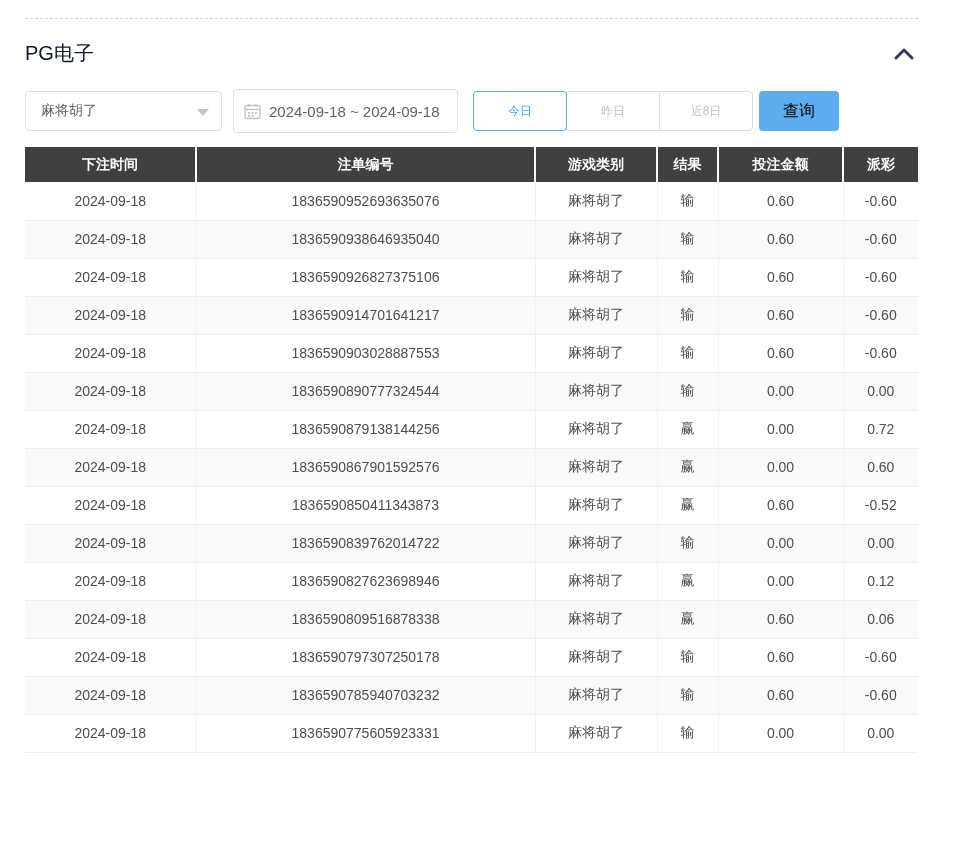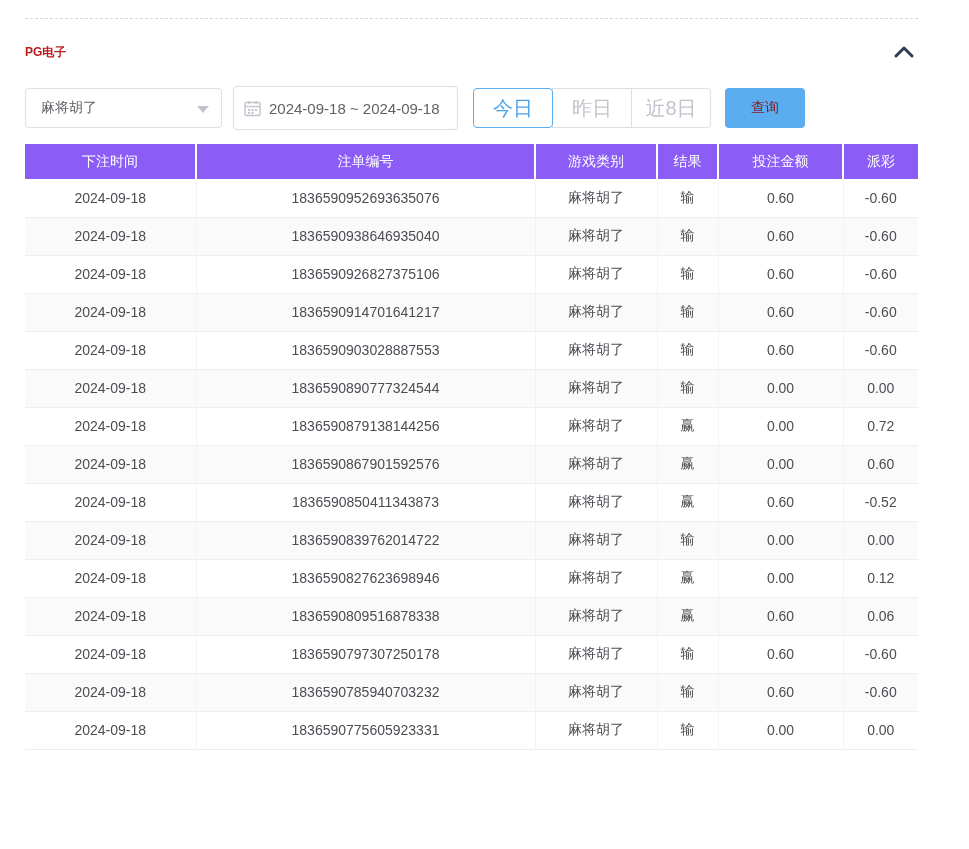--- a/index.html
+++ b/index.html
@@ -6,49 +6,49 @@
   html, body { width: 969px; height: 849px; overflow: hidden; background: #fff; }
   body { font-family: "Liberation Sans", "DejaVu Sans", sans-serif; color: #606266; }
   .page { padding: 0 51px 0 25px; width: 969px; }
 
   .prev-section { height: 12px; overflow: hidden; }
   .prev-section span { display: block; margin-top: -9px; font-size: 16px; font-weight: bold; color: #2f3b52; }
 
   .divider { margin-top: 18px; border-top: 1px dashed #d9d9d9; }
 
   .section-header { margin-top: 21px; display: flex; align-items: center; }
-  .section-title { font-size: 12px; font-weight: bold; color: #b91c1c; }
+  .section-title { font-size: 20px; font-weight: normal; color: #0f172a; }
   .section-notice { font-size: 16px; font-weight: bold; color: #c9201d; margin-left: 22px; }
   .collapse-btn { margin-left: auto; width: 28px; height: 24px; border: none; background: transparent; cursor: pointer; display: flex; align-items: center; justify-content: center; }
 
   .controls { margin-top: 22px; display: flex; align-items: center; }
   .select-box { position: relative; width: 197px; height: 40px; border: 1px solid #dcdfe6; border-radius: 4px; display: flex; align-items: center; padding: 0 30px 0 15px; font-size: 14px; color: #606266; cursor: pointer; background: #fff; }
   .select-caret { position: absolute; right: 12px; top: 17px; width: 0; height: 0; border-left: 6px solid transparent; border-right: 6px solid transparent; border-top: 7px solid #c0c4cc; }
   .date-box { margin-left: 11px; width: 225px; height: 44px; border: 1px solid #dcdfe6; border-radius: 4px; display: flex; align-items: center; padding: 0 10px; font-size: 15px; color: #606266; background: #fff; cursor: pointer; }
   .date-box svg { margin-right: 8px; flex: 0 0 auto; }
 
   .btn-group { margin-left: 15px; display: flex; }
-  .quick-btn { width: 80px; height: 40px; background: #fff; border: 1px solid #dcdfe6; font-size: 20px; color: #c0c4cc; cursor: pointer; margin-left: -1px; position: relative; font-family: inherit; }
+  .quick-btn { width: 94px; height: 40px; background: #fff; border: 1px solid #dcdfe6; font-size: 12px; color: #c0c4cc; cursor: pointer; margin-left: -1px; position: relative; font-family: inherit; }
   .quick-btn:first-child { border-radius: 4px 0 0 4px; margin-left: 0; }
   .quick-btn:last-child { border-radius: 0 4px 4px 0; }
   .quick-btn.active { border-color: #5cadf0; color: #4da3ea; z-index: 2; border-radius: 4px; }
 
-  .search-btn { margin-left: 14px; width: 80px; height: 40px; background: #5badf0; color: #7f1d1d; font-size: 14px; border: none; border-radius: 4px; cursor: pointer; font-family: inherit; }
+  .search-btn { margin-left: 6px; width: 80px; height: 40px; background: #5badf0; color: #000000; font-size: 16px; border: none; border-radius: 4px; cursor: pointer; font-family: inherit; }
 
   table { border-collapse: collapse; width: 893px; table-layout: fixed; font-size: 14px; }
   td, th { text-align: center; font-weight: normal; overflow: hidden; white-space: nowrap; }
 
   .summary { margin-top: 23px; }
   .summary th { background: #eeeeee; height: 35px; color: #5f6266; border-left: 2px solid #fff; }
   .summary th:first-child { border-left: none; }
   .summary td { height: 42px; border-bottom: 1px solid #ebeef5; border-right: 1px solid #f2f3f7; color: #3c3f44; }
   .summary td:last-child { border-right: none; }
 
   .records { margin-top: 14px; }
-  .records th { background: #8b5cf6; height: 35px; color: #ffffff; font-weight: normal; border-left: 2px solid #fff; }
+  .records th { background: #404040; height: 35px; color: #ffffff; font-weight: bold; border-left: 2px solid #fff; }
   .records th:first-child { border-left: none; }
   .records td { height: 38px; border-bottom: 1px solid #ebeef5; border-right: 1px solid #f2f3f7; color: #4a4d52; }
   .records td:last-child { border-right: none; }
   .records tr:nth-child(even) td { background: #fafafa; }
 
   .neg { color: #f56c6c; }
 </style>
 </head>
 <body>
 

